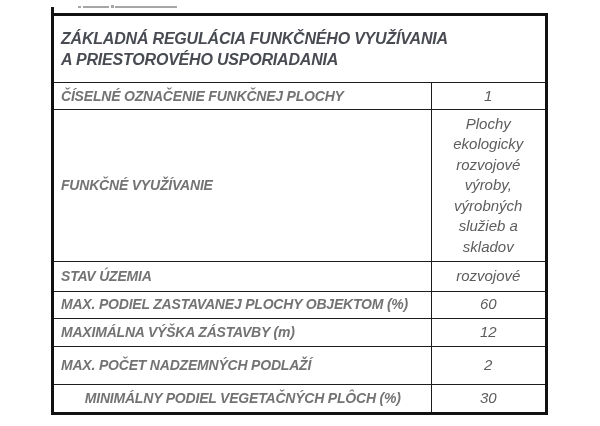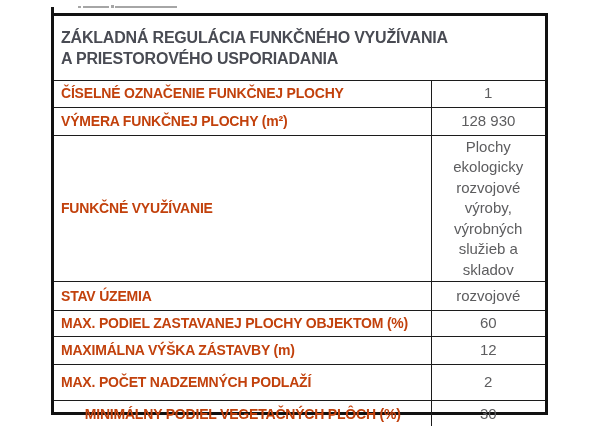--- a/index.html
+++ b/index.html
@@ -20,20 +20,21 @@
   .art-line2 { left: 115px; top: 6px; width: 62px; height: 2px; }
   .border-stub { position: absolute; left: 51px; top: 7px; width: 3px; height: 8px; background: #141414; }
 
   
   .tbl-wrap {
     position: absolute;
     left: 51px; top: 13px;
     width: 497px; height: 402px;
     border: 3px solid #111111;
     background: #ffffff;
+    font-style: italic;
   }
   table {
     width: 100%; height: 100%;
     border-collapse: collapse;
     table-layout: fixed;
   }
   col.c-label { width: 377px; }
   col.c-value { width: auto; }
 
   tr.h-header  { height: 64px; }
@@ -52,21 +53,21 @@
   td.header-cell {
     padding: 2px 8px 2px 7px;
     color: #494b53;
     font-weight: bold;
     font-size: 16px;
     line-height: 21px;
     letter-spacing: -0.2px;
   }
   td.label-cell {
     padding: 1px 6px 1px 7px;
-    color: #c2410c;
+    color: #737373;
     font-weight: bold;
     font-size: 14px;
     line-height: 17px;
     letter-spacing: -0.2px;
   }
   td.value-cell {
     border-left: 1px solid #1c1c1c;
     color: #5d5d5f;
     font-size: 15px;
     line-height: 20.5px;
@@ -95,24 +96,20 @@
         <tr class="h-header">
           <td class="header-cell" colspan="2">
             <div>ZÁKLADNÁ REGULÁCIA FUNKČNÉHO VYUŽÍVANIA</div>
             <div>A PRIESTOROVÉHO USPORIADANIA</div>
           </td>
         </tr>
         <tr class="h-r1">
           <td class="label-cell">ČÍSELNÉ OZNAČENIE FUNKČNEJ PLOCHY</td>
           <td class="value-cell">1</td>
         </tr>
-        <tr class="h-r2">
-          <td class="label-cell">VÝMERA FUNKČNEJ PLOCHY (m²)</td>
-          <td class="value-cell">128 930</td>
-        </tr>
         <tr class="h-r3">
           <td class="label-cell">FUNKČNÉ VYUŽÍVANIE</td>
           <td class="value-cell">Plochy ekologicky rozvojové výroby, výrobných služieb a skladov</td>
         </tr>
         <tr class="h-r4">
           <td class="label-cell">STAV ÚZEMIA</td>
           <td class="value-cell">rozvojové</td>
         </tr>
         <tr class="h-r5">
           <td class="label-cell">MAX. PODIEL ZASTAVANEJ PLOCHY OBJEKTOM (%)</td>

